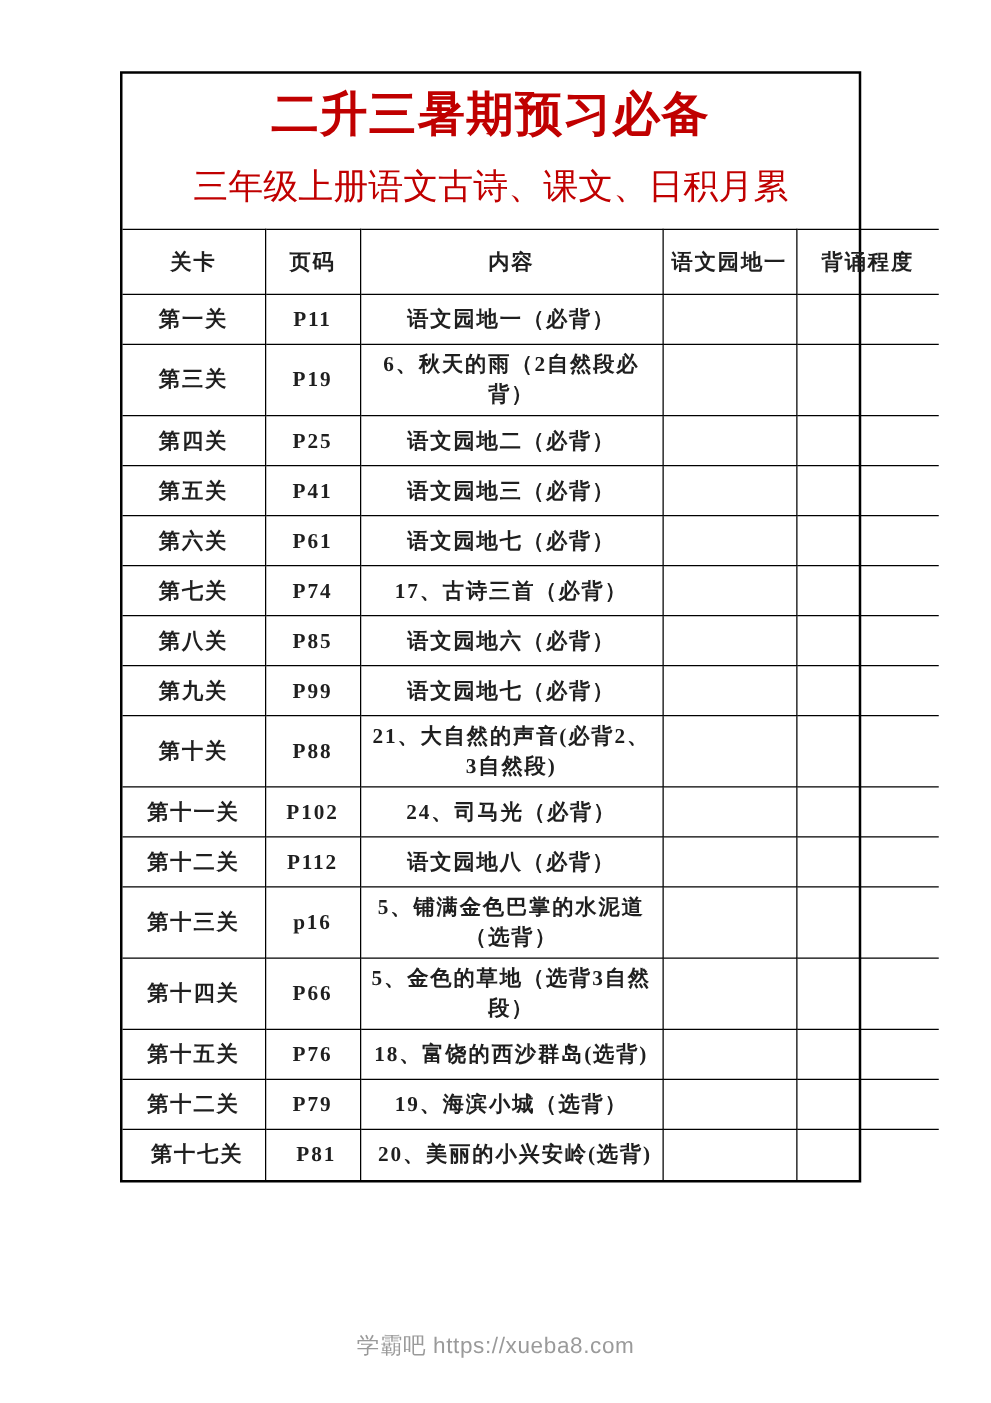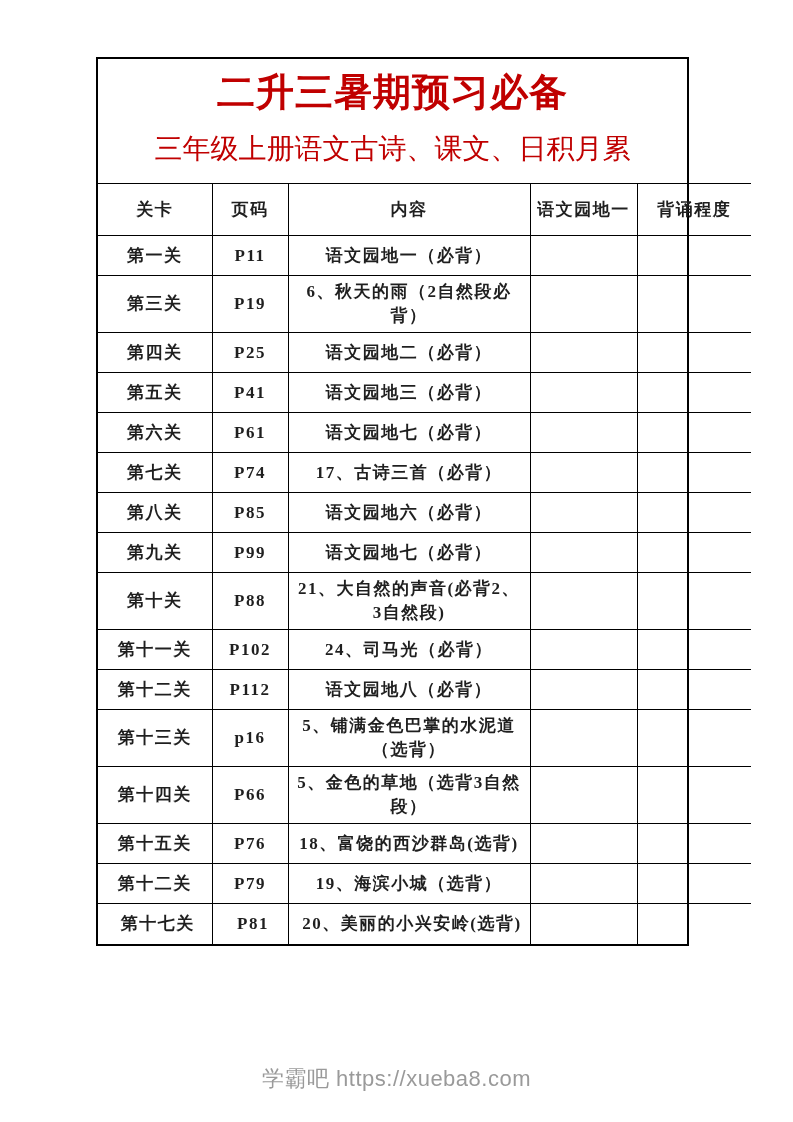--- a/index.html
+++ b/index.html
@@ -65,21 +65,21 @@
   table.grid tr > *:last-child  { border-right: none; }
   table.grid tbody tr:last-child > * { border-bottom: none; padding-left: 12px; }
   table.grid thead tr > * { border-top: 1px solid #000; }
   .footer {
     position: absolute;
     top: 1064px;
     left: 0;
     width: 100%;
     text-align: center;
     font-family: "Liberation Sans", "DejaVu Sans", sans-serif;
-    font-size: 22px;
+    font-size: 18px;
     color: #9a9a9a;
     letter-spacing: 0.5px;
   }
 </style>
 </head>
 <body>
 
 <div class="sheet">
   <div class="title-block">
     <div class="title-line1" style="color: rgb(192, 0, 0);">二升三暑期预习必备</div>

